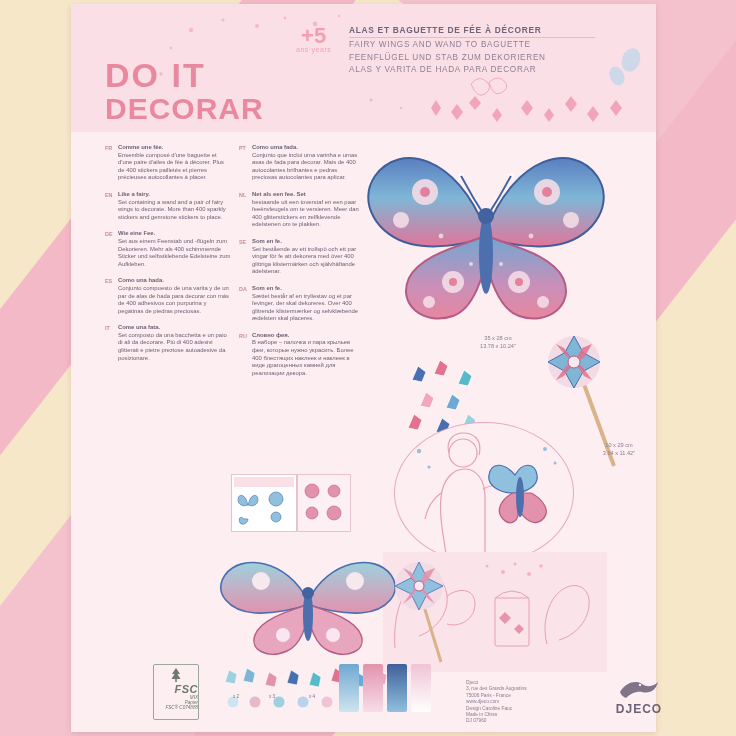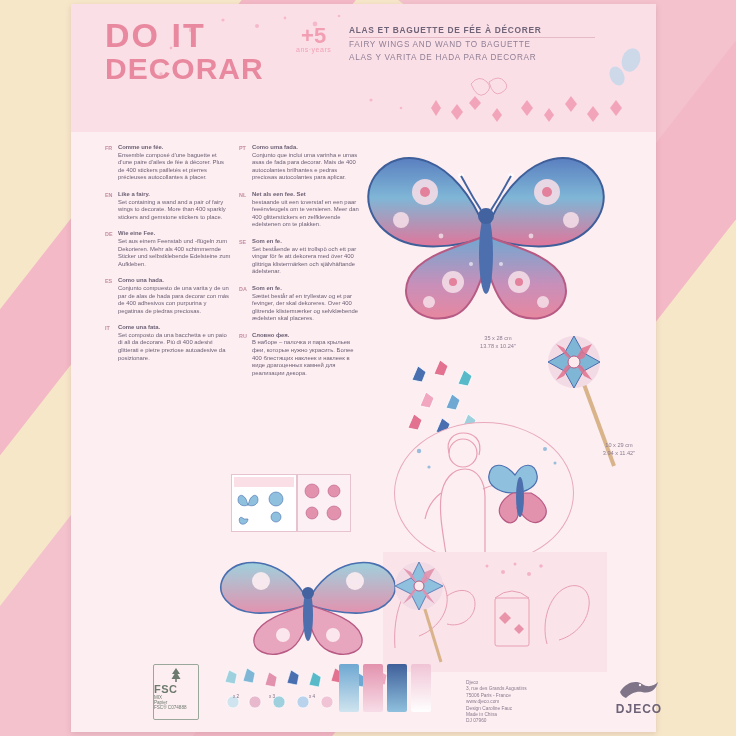--- a/index.html
+++ b/index.html
@@ -22,21 +22,21 @@
     left:-90px;top:-160px;transform:rotate(38deg);}
 
   
   .box{position:absolute;left:71px;top:4px;width:585px;height:728px;background:#fbe9ee;
        box-shadow:0 2px 6px rgba(120,70,90,.18);}
   .box-inner{position:absolute;inset:0;background:#fdeef2;}
 
   
   .header{position:absolute;left:0;top:0;width:100%;height:128px;background:#fbdfe7;}
   .hdr-wrap{position:absolute;left:34px;top:14px;right:14px;display:flex;}
-  .diy{width:230px;}
+  .diy{width:230px;margin-top:40px;}
   .diy .l1,.diy .l2{
     font-family:"Liberation Sans",sans-serif;
     font-weight:bold;letter-spacing:2px;color:#e9899f;
     font-size:33px;line-height:34px;
   }
   .diy .l1{font-size:34px;}
   .diy .l2{font-size:30px;letter-spacing:1px;}
   .age{position:absolute;left:225px;top:22px;text-align:center;color:#f2a3b6;}
   .age .plus{font-size:22px;font-weight:bold;line-height:20px;color:#f29fb3;}
   .age .ay{font-size:7px;letter-spacing:.5px;}
@@ -67,21 +67,21 @@
   
   .circ{position:absolute;left:323px;top:418px;width:178px;height:140px;border:1px solid #e8a9bb;border-radius:50%;background:#fdeef2;overflow:hidden;}
 
   
   .panel-b{position:absolute;left:312px;top:548px;width:224px;height:120px;background:#fbe3ea;}
 
   
   .foot{position:absolute;left:395px;top:676px;width:150px;font-size:4.8px;color:#8a7b8e;line-height:6.4px;}
   .djeco{position:absolute;left:540px;top:672px;width:56px;text-align:center;}
   .djeco .name{font-size:12px;font-weight:bold;letter-spacing:1px;color:#6e6276;}
-  .fsc{position:absolute;left:82px;top:660px;width:46px;height:56px;border:1px solid #9aa89b;border-radius:2px;color:#6d7a6e;font-size:4.6px;text-align:left;padding-top:2px;box-sizing:border-box;}
+  .fsc{position:absolute;left:82px;top:660px;width:46px;height:56px;border:1px solid #9aa89b;border-radius:2px;color:#6d7a6e;font-size:4.6px;text-align:right;padding-top:2px;box-sizing:border-box;font-style:italic;}
   .fsc .big{font-size:11px;font-weight:bold;letter-spacing:.5px;}
 
   
   .sheet{position:absolute;left:160px;top:470px;width:64px;height:56px;background:#fff;border:1px solid #e7c3cf;}
   .sheet2{position:absolute;left:226px;top:470px;width:52px;height:56px;background:#fdf0f4;border:1px solid #e7c3cf;}
   .bfly-low{position:absolute;left:142px;top:545px;width:190px;height:110px;}
 
   .rowgems{position:absolute;left:150px;top:660px;width:180px;height:52px;}
   .rowlab{position:absolute;font-size:4.6px;color:#7d6f84;}
 
@@ -146,20 +146,21 @@
 
       <div class="age">
         <div class="plus">+5</div>
         <div class="ay">ans·years</div>
       </div>
 
       <div class="titles">
         <div class="t first">ALAS ET BAGUETTE DE FÉE À DÉCORER</div>
         <div style="height:3px"></div>
         <div class="t">FAIRY WINGS AND WAND TO BAGUETTE</div>
+        <div class="t">FEENFLÜGEL UND STAB ZUM DEKORIEREN</div>
         <div class="t">ALAS Y VARITA DE HADA PARA DECORAR</div>
       </div>
       <div class="hdr-rule"></div>
     </div>
 
     <div class="textcol">
       <div class="tb">
         <div class="lang">FR</div>
         <div class="body">
           <div class="bt">Comme une fée.</div>

